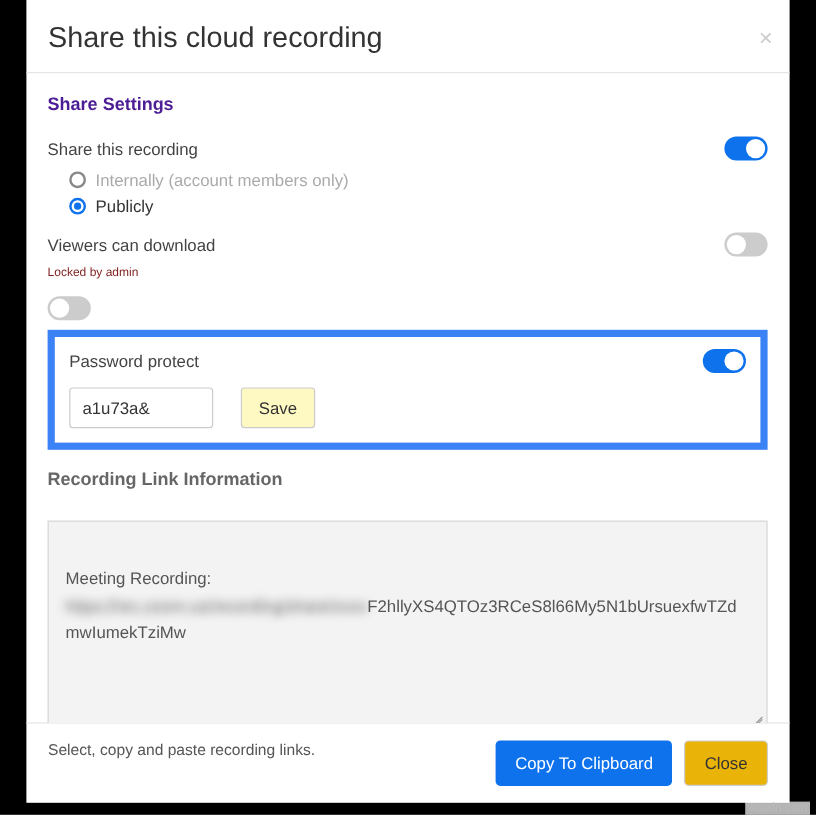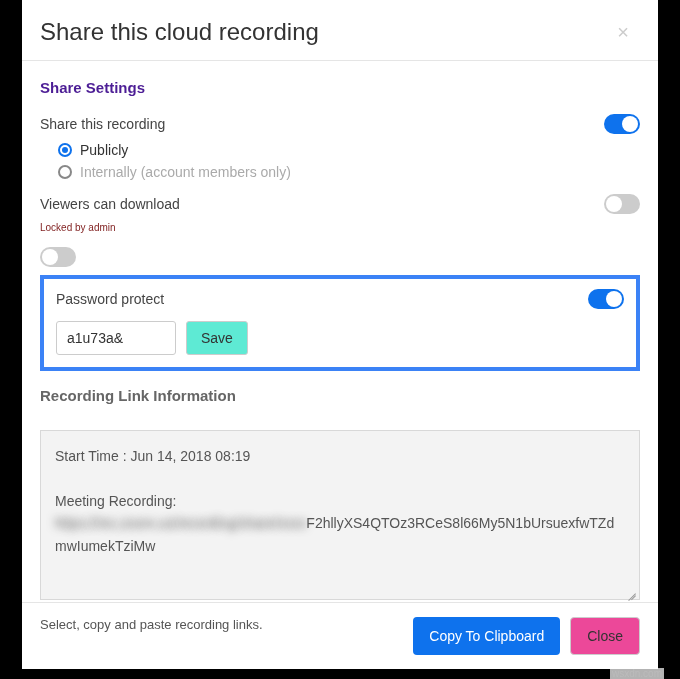--- a/index.html
+++ b/index.html
@@ -17,21 +17,21 @@
     background: #fff;
     position: absolute;
     left: 22px;
     right: 22px;
     top: 0;
     bottom: 10px;
     display: flex;
     flex-direction: column;
   }
   .modal-header {
-    padding: 18px 29px 14px 18px;
+    padding: 18px 14px 14px 18px;
     border-bottom: 1px solid #e5e5e5;
     display: flex;
     align-items: center;
     justify-content: space-between;
     gap: 48px;
   }
   .modal-title {
     font-size: 24px;
     font-weight: 400;
     color: #333;
@@ -110,43 +110,43 @@
     border-radius:50%;
     background:#bbb;
     color:#fff;
     font-size:10px;
     align-items:center;
     justify-content:center;
     margin-left:4px;
     flex-shrink:0;
   }
   .password-box {
-    border: 4px solid #3b82f6;
+    border: 6px solid #3b82f6;
     padding: 10px 12px 12px 12px;
     margin-top: 0;
     margin-bottom: 16px;
   }
   .password-row {
     display:flex;
     align-items:center;
     justify-content:space-between;
     margin-bottom:12px;
   }
-  .password-controls { display:flex; gap:10px;align-items:flex-end; }
+  .password-controls { display:flex; gap:23px;align-items:flex-end; }
   .pw-input {
     border:1px solid #ccc;
     border-radius:3px;
     padding:8px 10px;
     font-size:14px;
     width:120px;
     color:#333;
   }
   .save-btn {
     border:1px solid #ccc;
-    background:#5eead4;
+    background:#fef9c3;
     border-radius:3px;
     padding:8px 14px;
     font-size:14px;
     cursor:pointer;
     color:#333;
   }
   .link-heading {
     font-size:15px;
     font-weight:600;
     color:#666;
@@ -194,31 +194,31 @@
     background:#0e72ed;
     color:#fff;
     border:none;
     border-radius:4px;
     padding:10px 16px;
     font-size:14px;
     cursor:pointer;
     font-weight:500;
   }
   .btn-secondary {
-    background:#ec4899;
+    background:#eab308;
     color:#333;
     border:1px solid #ccc;
     border-radius:4px;
     padding:10px 16px;
     font-size:14px;
     cursor:pointer;
   }
   .watermark {
     position:absolute;
-    right:16px;
+    right:5px;
     bottom:0;
     font-size:10px;
     color:#bbb;
     background:rgba(255,255,255,0.7);
     padding:0 2px;
   }
 </style>
 </head>
 <body>
 
@@ -233,26 +233,26 @@
 
     <div class="section-heading">Share Settings</div>
 
     <div class="setting-row">
       <span class="setting-label">Share this recording</span>
       <span class="toggle on"></span>
     </div>
 
     <div class="radio-group">
       <div class="radio-item">
+        <span class="radio-dot"></span>
+        <span class="radio-text muted">Internally (account members only)</span>
+      </div>
+      <div class="radio-item">
         <span class="radio-dot selected"></span>
         <span class="radio-text">Publicly</span>
-      </div>
-      <div class="radio-item">
-        <span class="radio-dot"></span>
-        <span class="radio-text muted">Internally (account members only)</span>
       </div>
     </div>
 
     <div class="setting-row">
       <span class="setting-label">Viewers can download</span>
       <span class="toggle off"></span>
     </div>
     <div class="locked">Locked by admin</div>
 
     <div class="setting-row">
@@ -265,24 +265,20 @@
         <span class="toggle on"></span>
       </div>
       <div class="password-controls">
         <input class="pw-input" type="text" value="a1u73a&amp;" style="">
         <button class="save-btn">Save</button>
       </div>
     </div>
 
     <div class="link-heading">Recording Link Information</div>
     <div class="link-box">
-      <div>
-        <span>Start Time :</span>
-        <span>Jun 14, 2018 08:19</span>
-      </div>
       <br>
       <div>Meeting Recording:</div>
       <div>
         <span class="blur">https://rec.zoom.us/recording/share/xxxx</span><span>F2hllyXS4QTOz3RCeS8l66My5N1bUrsuexfwTZdmwIumekTziMw</span>
       </div>
       <div class="resize-handle"></div>
     </div>
 
   </div>
 

